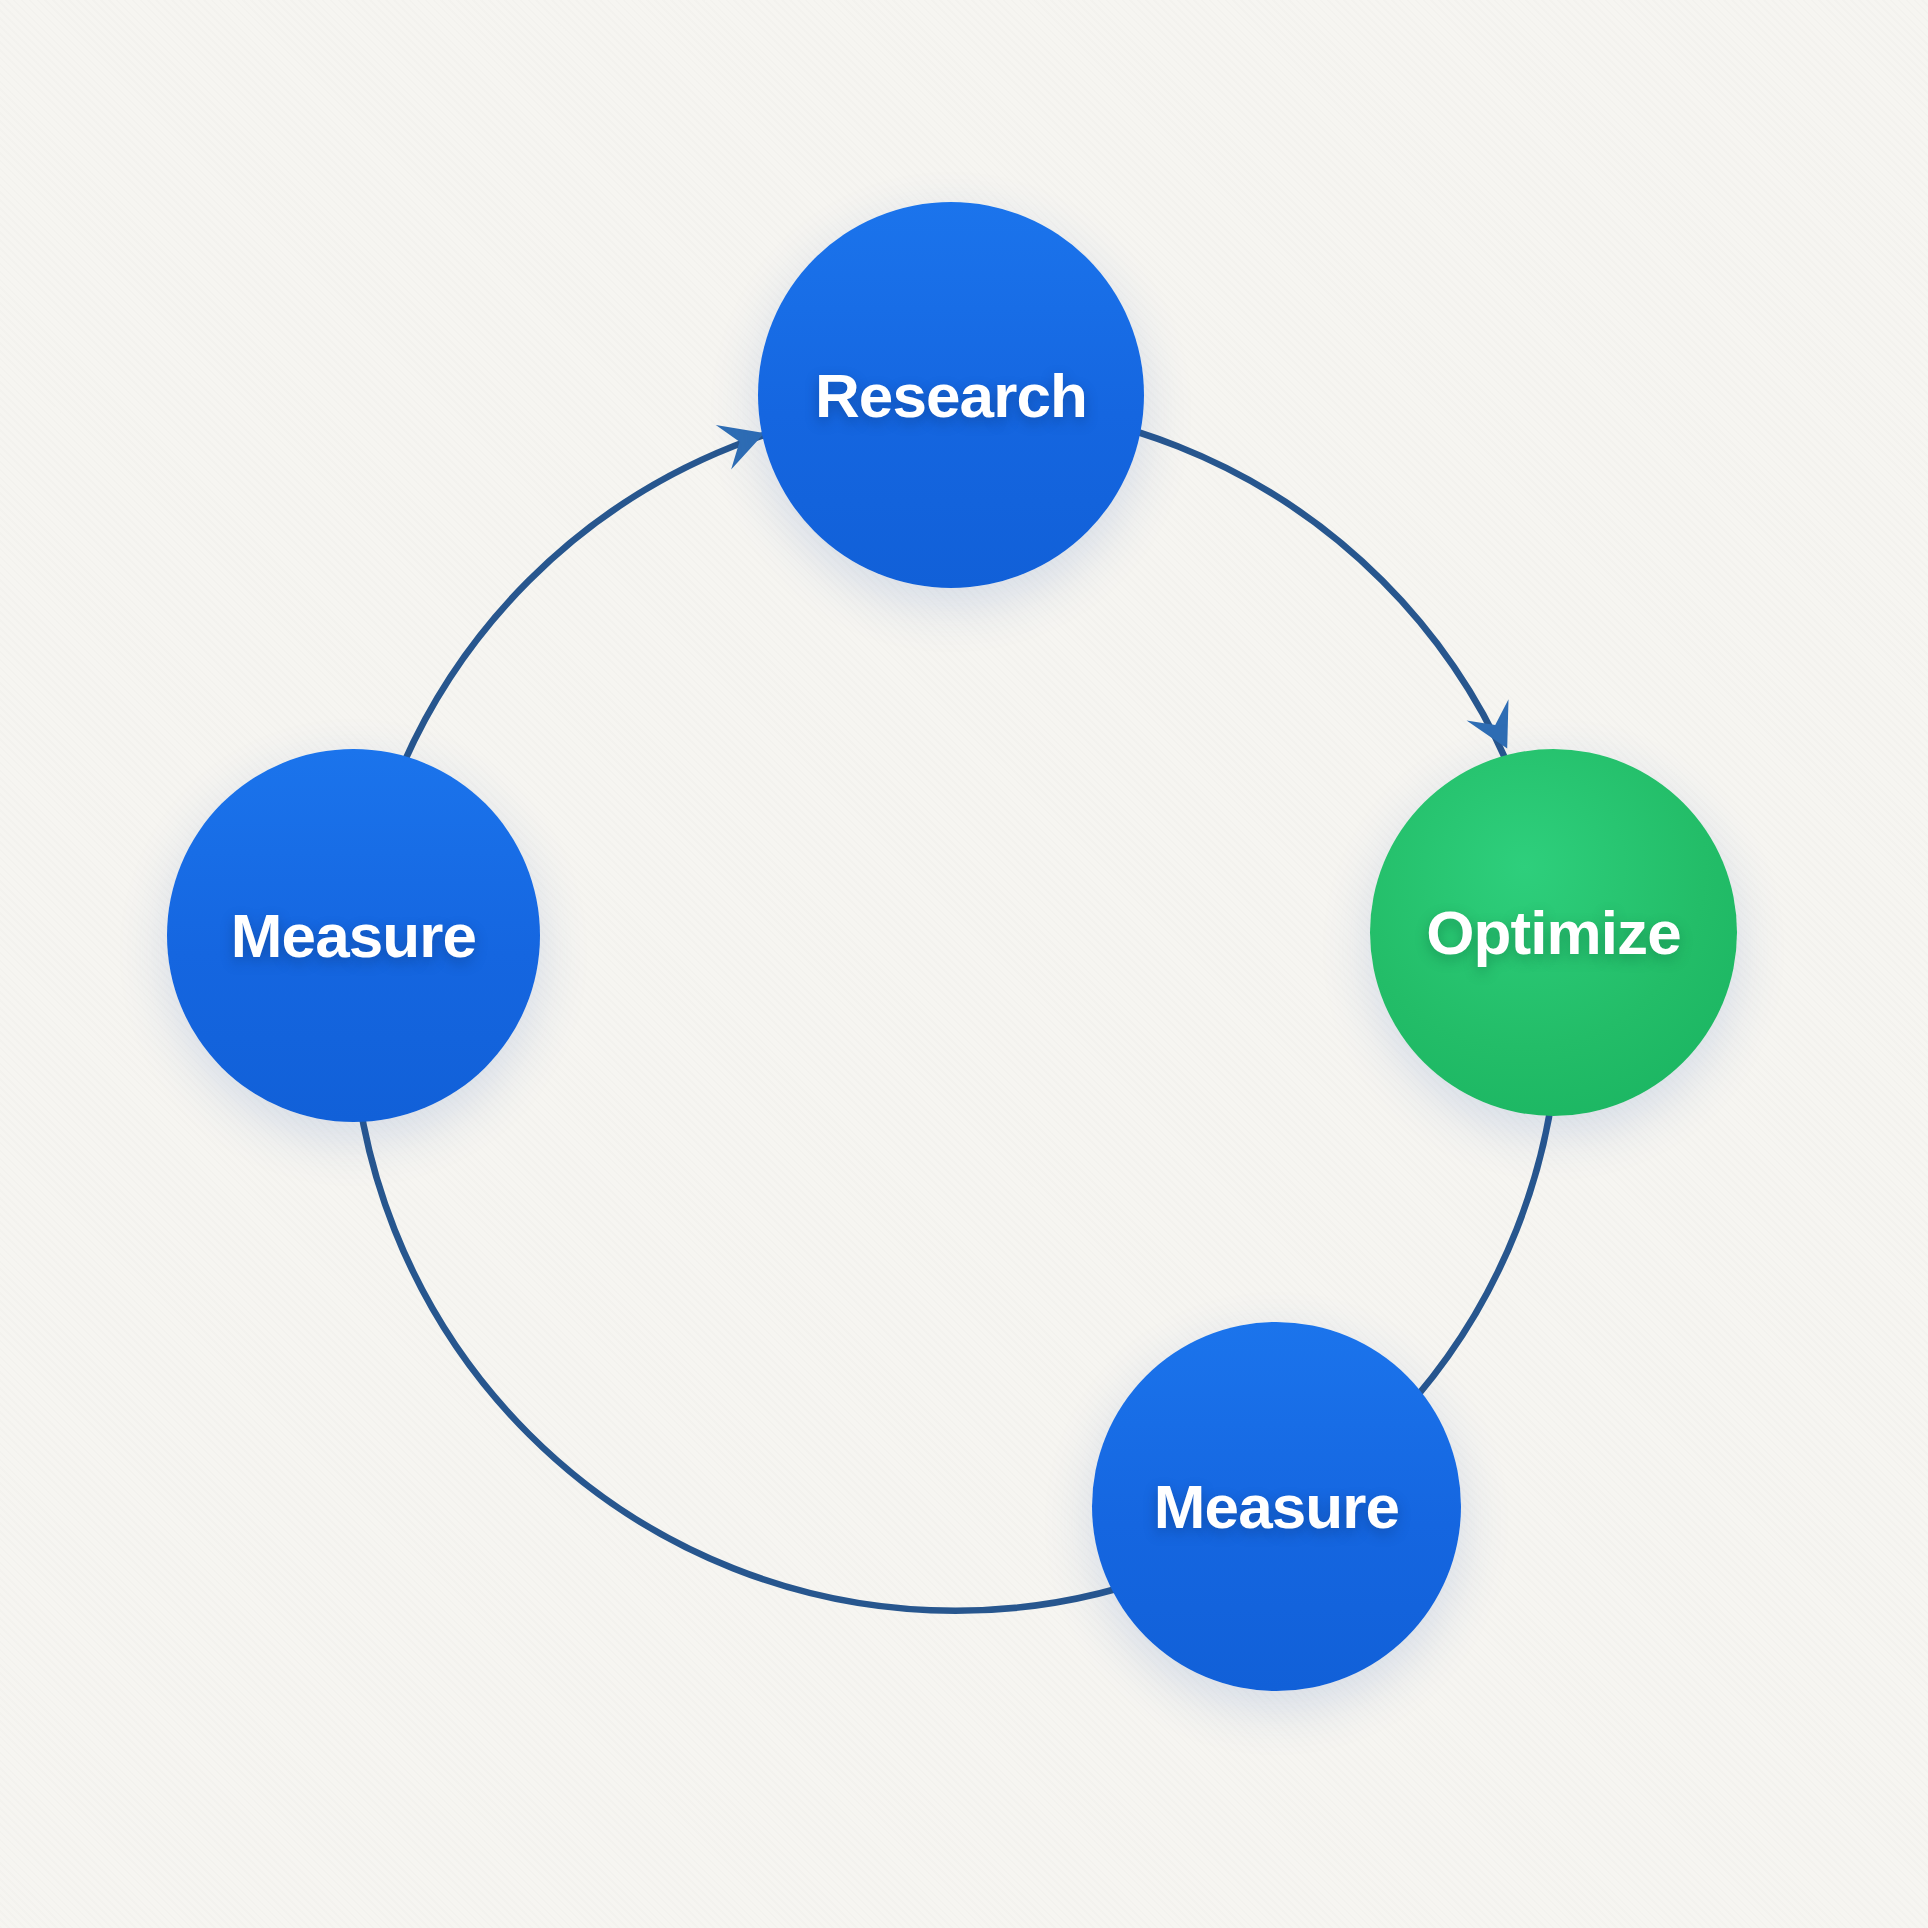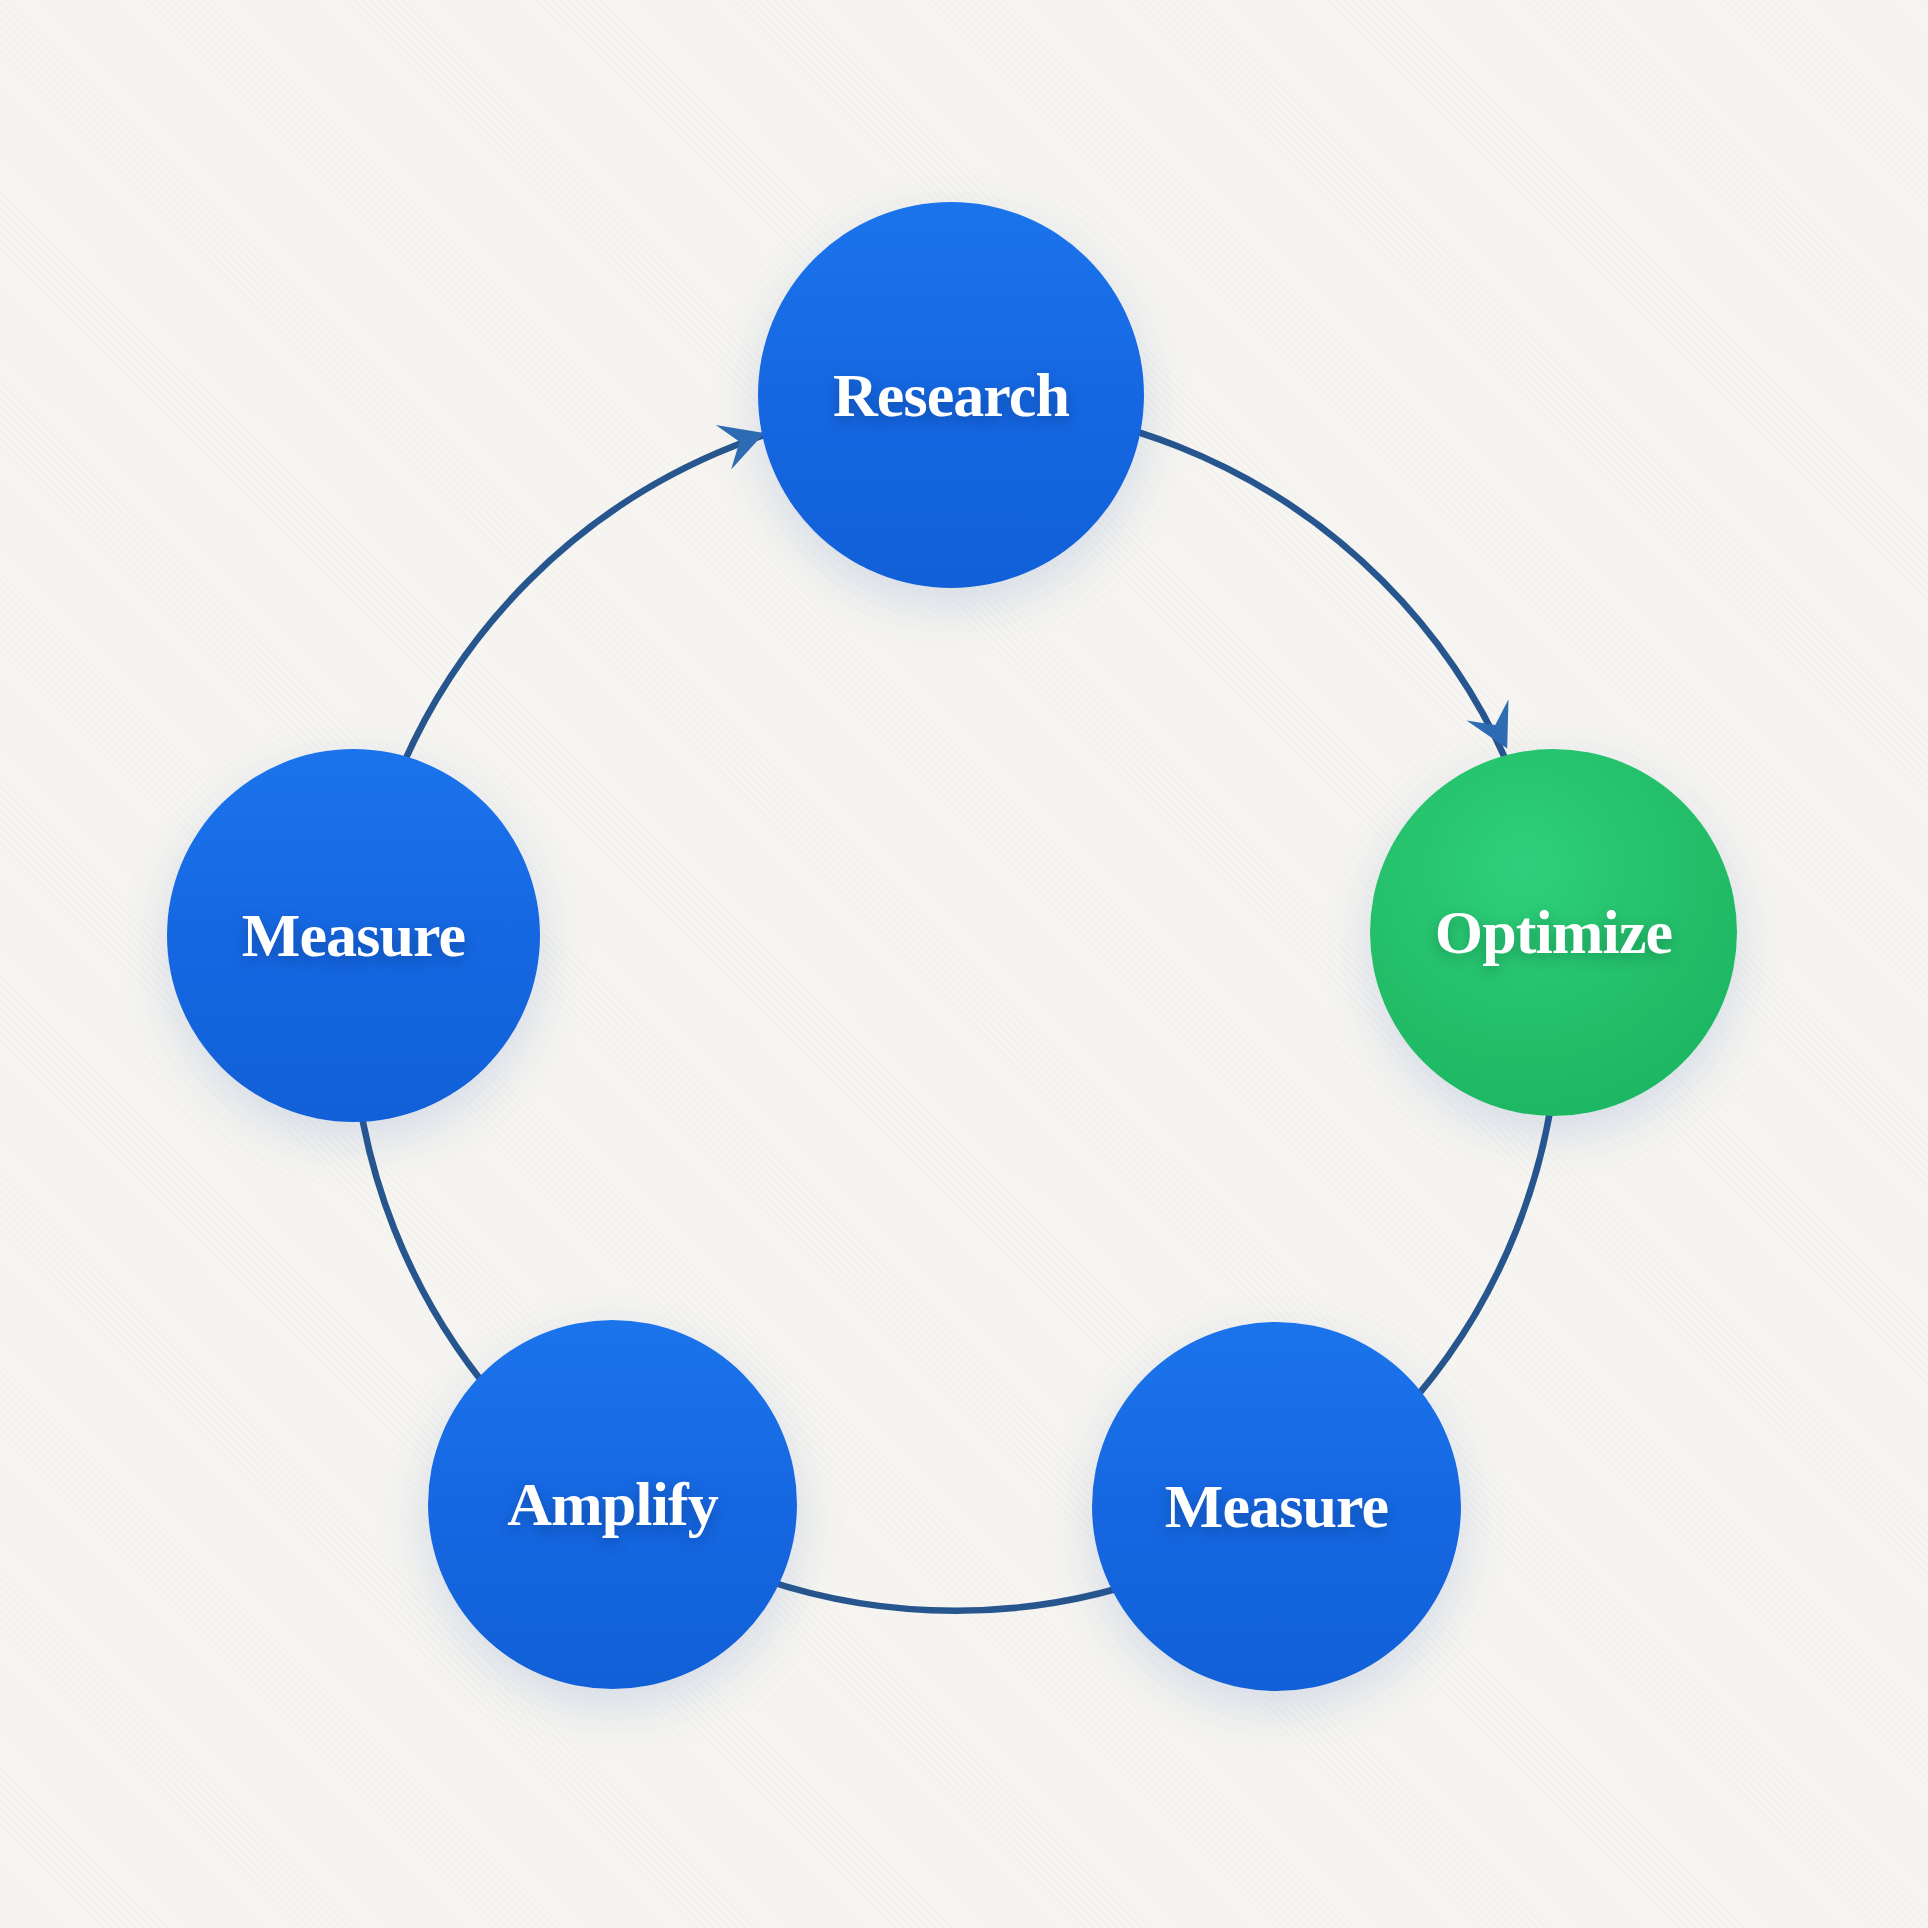--- a/index.html
+++ b/index.html
@@ -18,21 +18,20 @@
       rgba(255,255,255,0) 1.9px,
       rgba(255,255,255,0) 5.6px
     );
     font-family: "Liberation Sans", "DejaVu Sans", sans-serif;
   }
   .canvas {
     position: absolute;
     left: 0; top: 0;
     width: 1928px;
     height: 1928px;
-    font-family: Liberation Serif, serif;
   }
   .ring-layer {
     position: absolute;
     left: 0; top: 0;
     width: 1928px;
     height: 1928px;
   }
   .ring {
     fill: none;
     stroke: #27568e;
@@ -94,22 +93,19 @@
   </div>
 
   <div class="node node-green node-optimize">
     <span class="label">Optimize</span>
   </div>
 
   <div class="node node-blue node-measure">
     <span class="label">Measure</span>
   </div>
 
-  <div class="node node-blue node-amplify">
-    <span class="label">Amplify</span>
-  </div>
 
   <div class="node node-blue node-create">
     <span class="label">Measure</span>
   </div>
 
 </div>
 
 
 </body></html>

